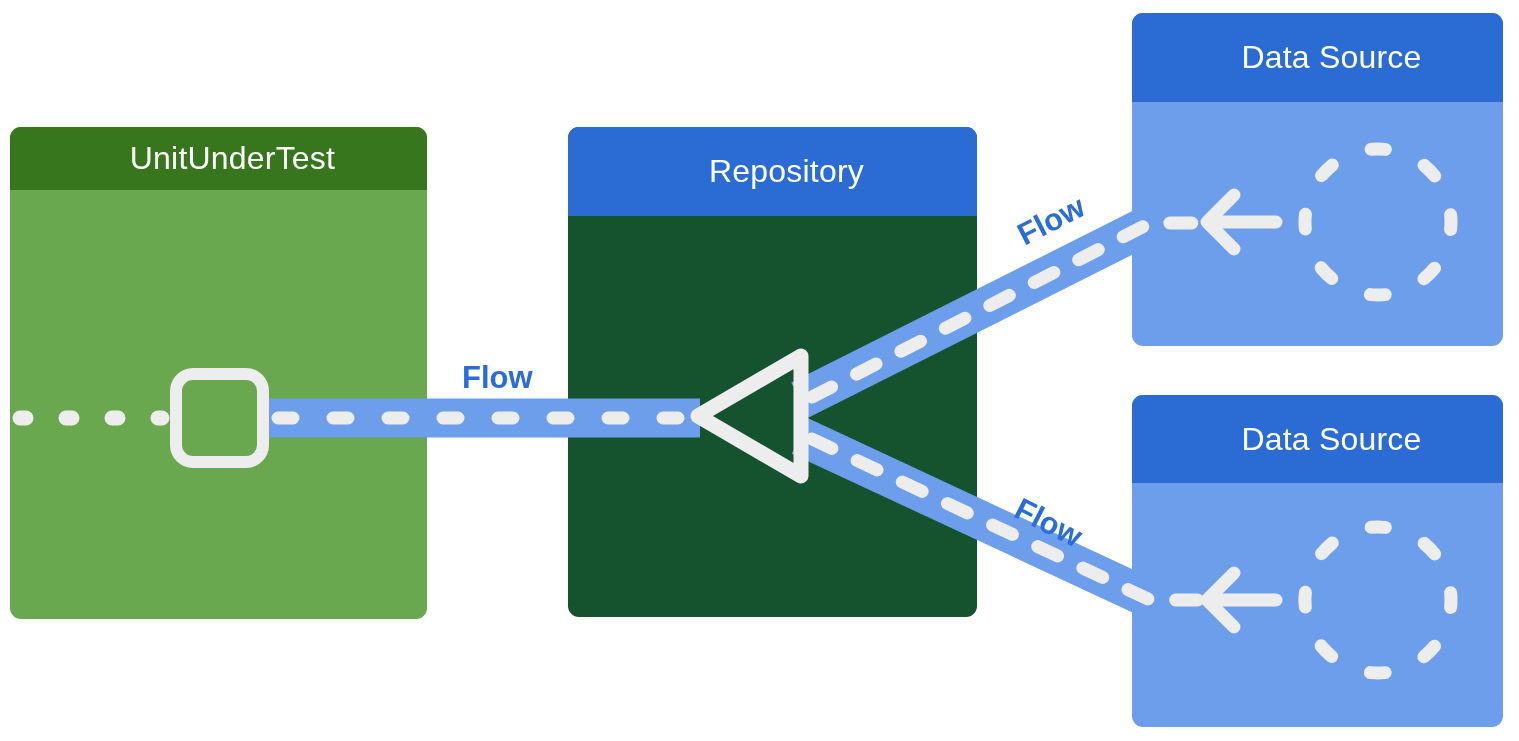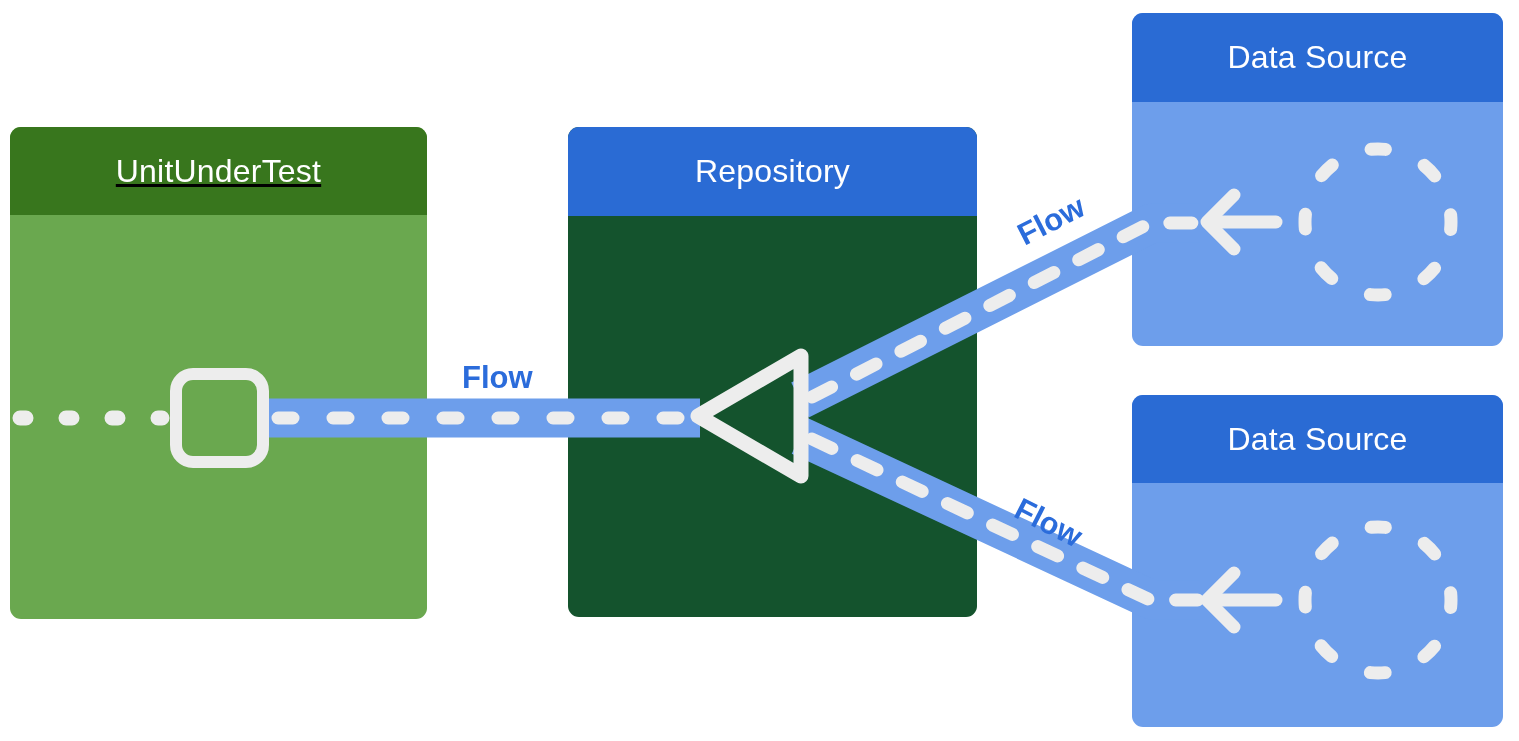--- a/index.html
+++ b/index.html
@@ -18,31 +18,32 @@
     position: absolute;
     border-radius: 11px;
     overflow: hidden;
     z-index: 1;
   }
   .node-header {
     width: 100%;
     display: flex;
     align-items: center;
     justify-content: center;
+    padding-left: 14px;
   }
   .node-title {
     color: #ffffff;
     font-size: 32px;
     font-weight: 400;
     letter-spacing: 0.2px;
     white-space: nowrap;
   }
 
   .node-uut { left: 10px; top: 127px; width: 417px; height: 492px; background: #6AA84F; }
-  .node-uut .node-header { height: 88px; background: #38761D; text-decoration: underline; }
+  .node-uut .node-header { height: 63px; background: #38761D; }
 
   .node-repo { left: 568px; top: 127px; width: 409px; height: 490px; background: #14532d; }
   .node-repo .node-header { height: 89px; background: #2A6BD4; }
 
   .node-ds-top { left: 1132px; top: 13px; width: 371px; height: 333px; background: #6D9EEB; }
   .node-ds-top .node-header { height: 89px; background: #2A6BD4; }
 
   .node-ds-bottom { left: 1132px; top: 395px; width: 371px; height: 332px; background: #6D9EEB; }
   .node-ds-bottom .node-header { height: 88px; background: #2A6BD4; }
 

